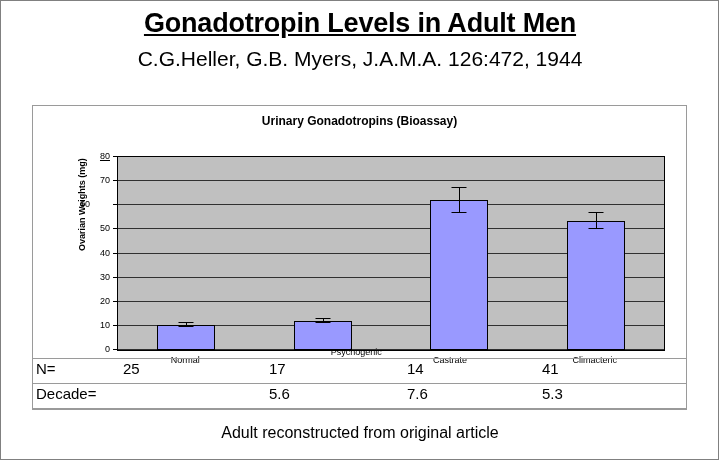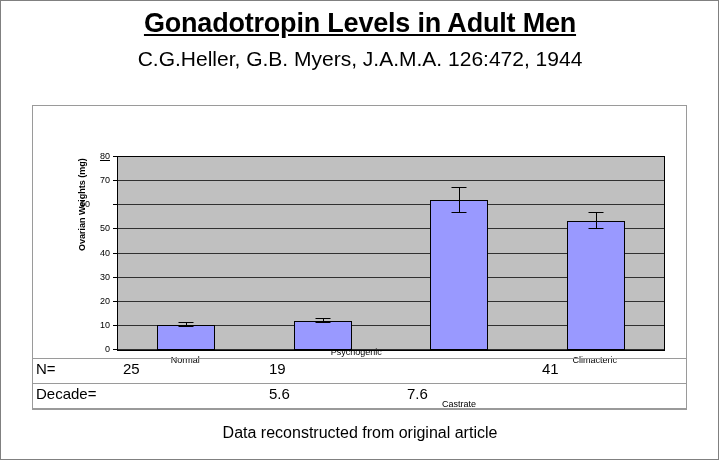--- a/index.html
+++ b/index.html
@@ -192,20 +192,21 @@
 </style>
 </head>
 <body>
 
 <div class="page-border"></div>
 
 <div class="title">Gonadotropin Levels in Adult Men</div>
 <div class="subtitle">C.G.Heller, G.B. Myers, J.A.M.A. 126:472, 1944</div>
 
 <div class="chart-panel">
+  <div class="chart-title">Urinary Gonadotropins (Bioassay)</div>
   <div class="yaxis-title">Ovarian Weights (mg)</div>
   <div id="y-ticks">
       <div class="ytick-label" style="top: 243px; right: 576px;">0</div>
       <div class="ytick-mark" style="top: 243px; left: 80px; position: absolute;"></div>
       <div class="ytick-label" style="top: 218.875px; right: 576px; text-align: right;">10</div>
       <div class="ytick-mark" style="top: 218.875px; left: 80px; position: absolute;"></div>
       <div class="ytick-label" style="top: 194.75px; right: 576px;">20</div>
       <div class="ytick-mark" style="top: 194.75px; left: 80px; position: absolute;"></div>
       <div class="ytick-label" style="top: 170.625px; right: 576px;">30</div>
       <div class="ytick-mark" style="top: 170.625px; left: 80px; position: absolute;"></div>
@@ -243,35 +244,37 @@
       <div class="errcap" style="bottom: 161.637px; left: 341.25px;"></div>
       <div class="errcap" style="bottom: 137.512px; left: 341.25px;"></div>
       <div class="bar" style="left: 448.75px; height: 129.069px; background: rgb(153, 153, 255);"></div>
       <div class="errbar" style="bottom: 120.625px; height: 16.8875px; left: 477.75px;"></div>
       <div class="errcap" style="bottom: 137.512px; left: 477.75px;"></div>
       <div class="errcap" style="bottom: 120.625px; left: 477.75px;"></div>
     </div>
   <div id="x-ticks">
       <div class="xtick-label" style="left: 152.25px; top: 249px;">Normal</div>
       <div class="xtick-label" style="left: 288.75px; top: 241px; text-align: right;">Psychogenic</div>
-      <div class="xtick-label" style="left: 426px; top: 249px; margin-top: 44px;">Castrate</div>
+      <div class="xtick-label" style="left: 417px; top: 249px;">Castrate</div>
       <div class="xtick-label" style="left: 561.75px; top: 249px;">Climacteric</div>
     </div>
 </div>
 
 <div class="table-area">
   <div class="hline" style="top:0px;"></div>
   <div class="row" style="top:2px;">
     <span class="row-label">N=</span>
     <span class="cell" style="left:151px;">25</span>
-    <span class="cell" style="left:297px;">19</span>
+    <span class="cell" style="left:297px;">17</span>
+    <span class="cell" style="left:435px;">14</span>
     <span class="cell" style="left:570px;">41</span>
   </div>
   <div class="hline" style="top:25px;"></div>
   <div class="row" style="top:27px;">
     <span class="row-label">Decade=</span>
     <span class="cell" style="left:297px;">5.6</span>
     <span class="cell" style="left:435px;">7.6</span>
+    <span class="cell" style="left:570px;">5.3</span>
   </div>
   <div class="hline" style="top:50px;"></div>
 </div>
 
-<div class="footer">Data reconstructed from original article</div>
+<div class="footer">Adult reconstructed from original article</div>
 
 </body></html>

